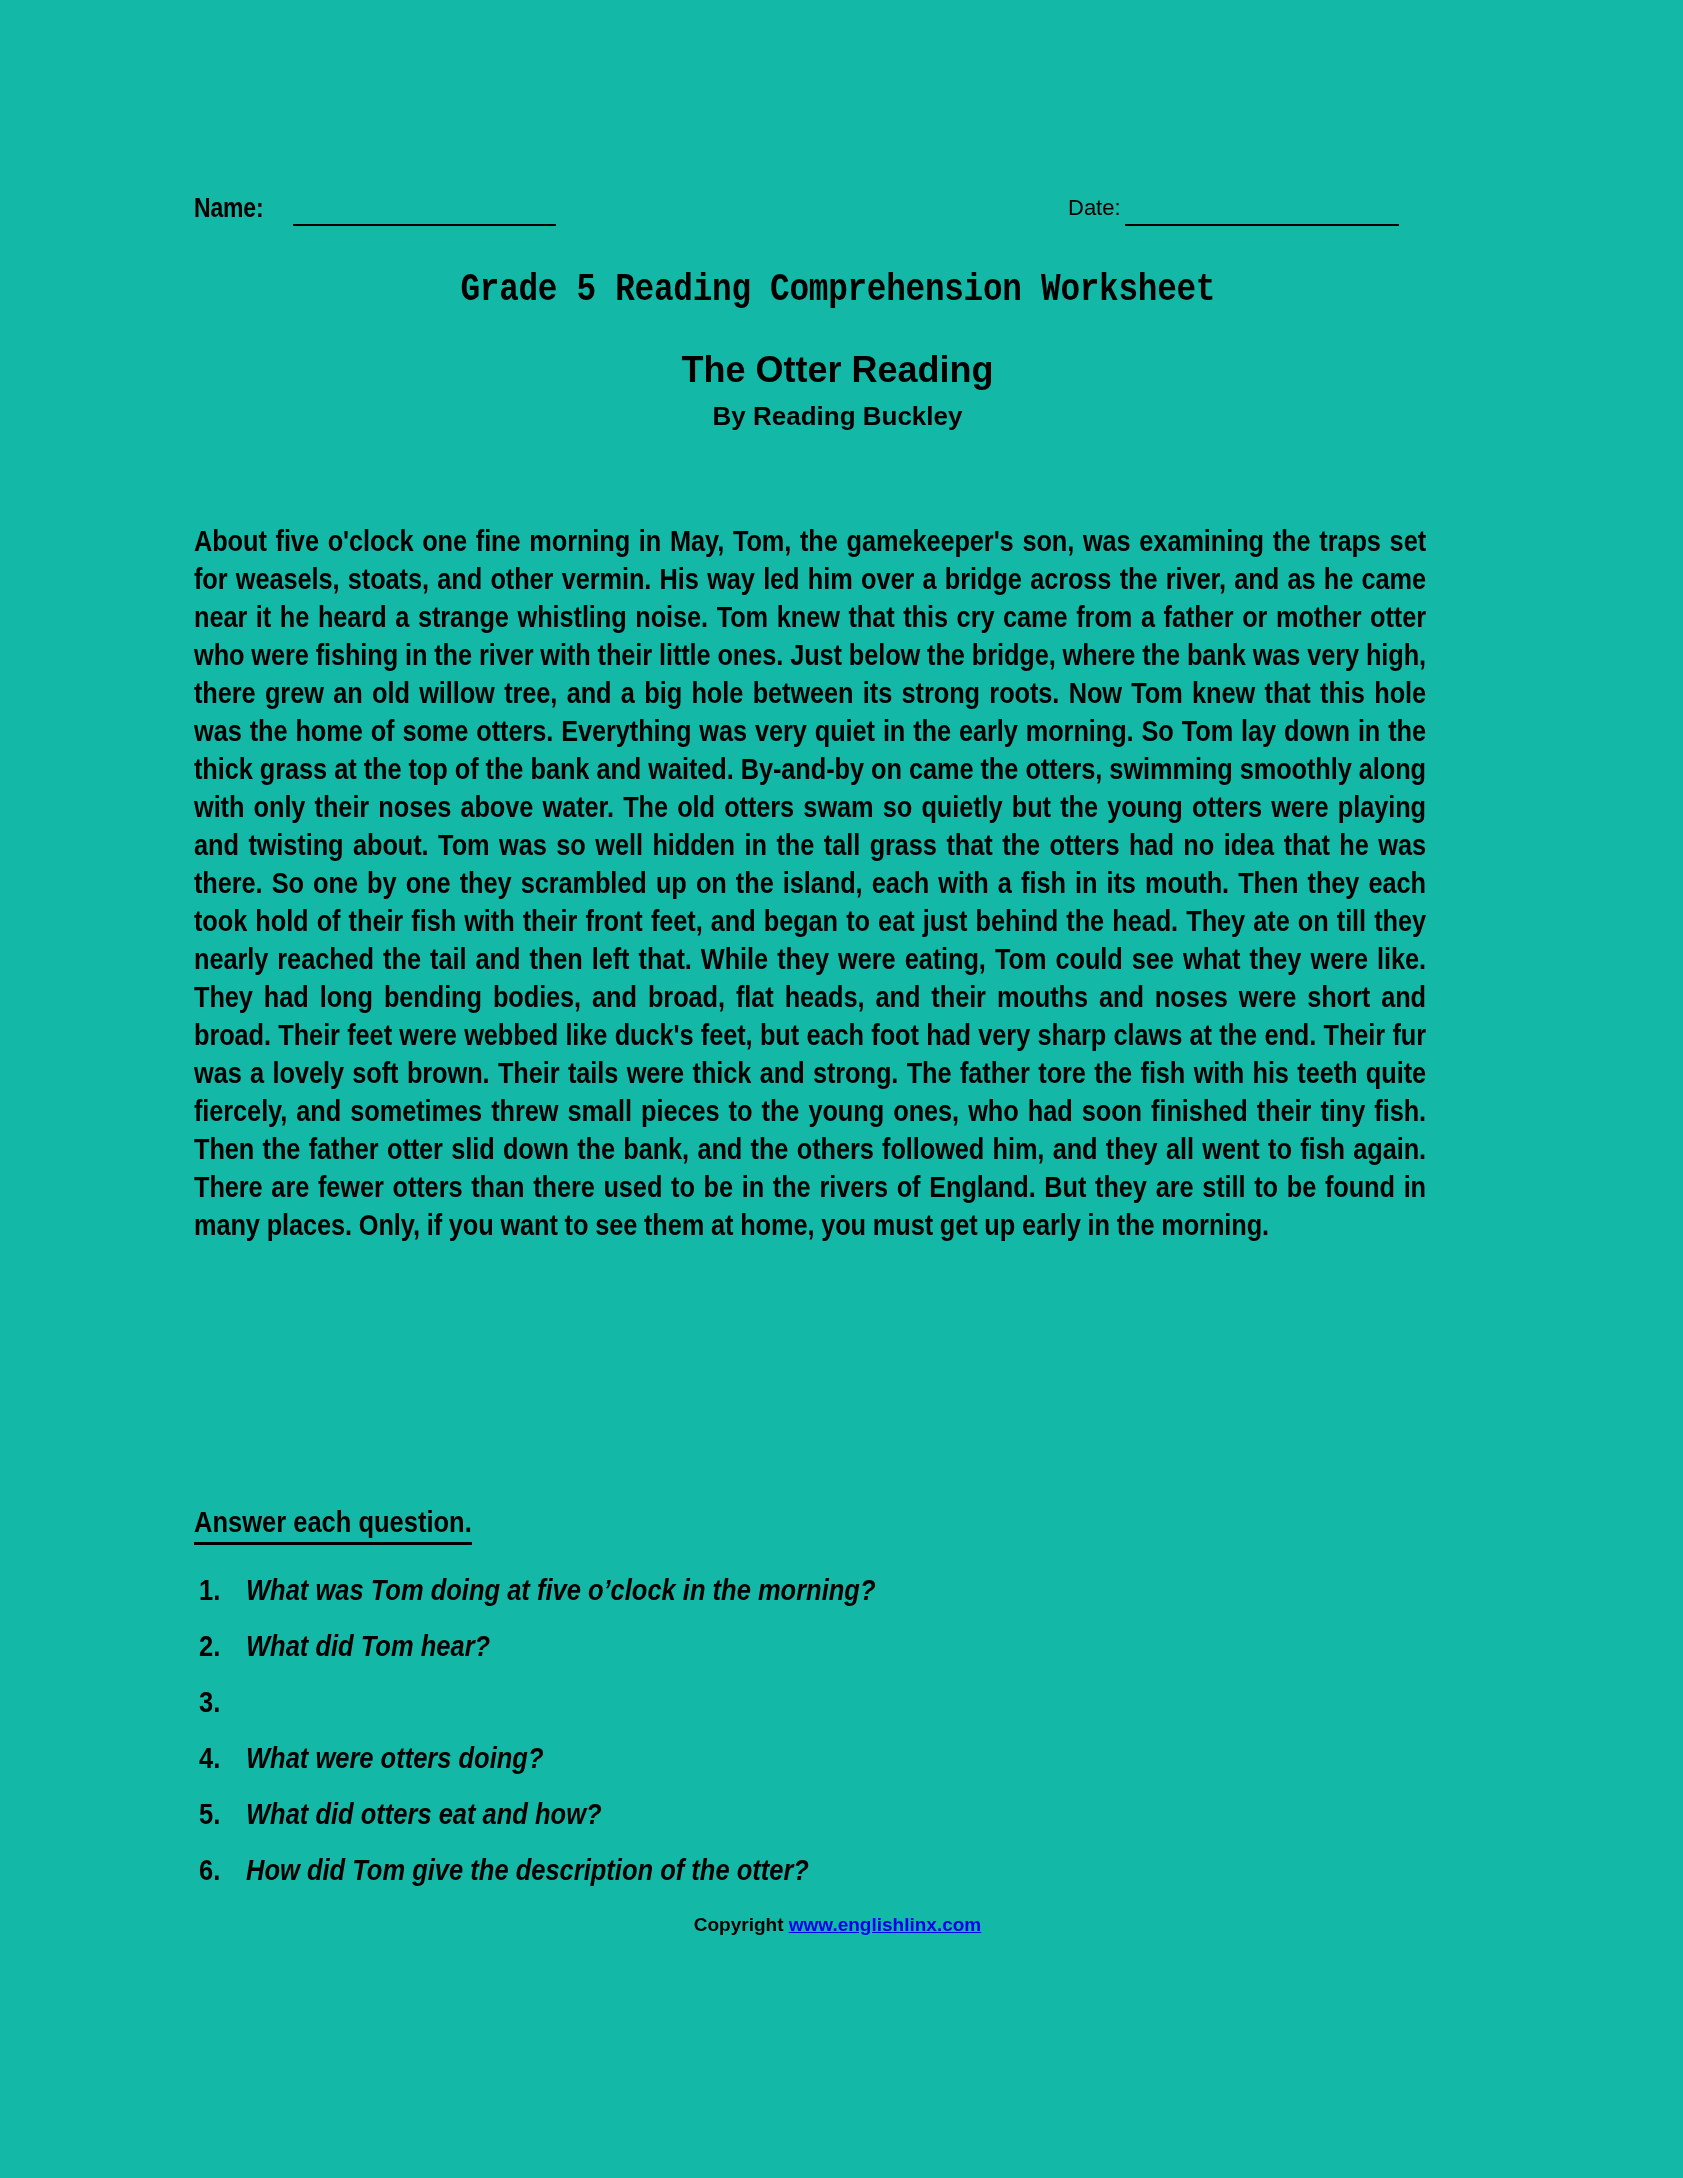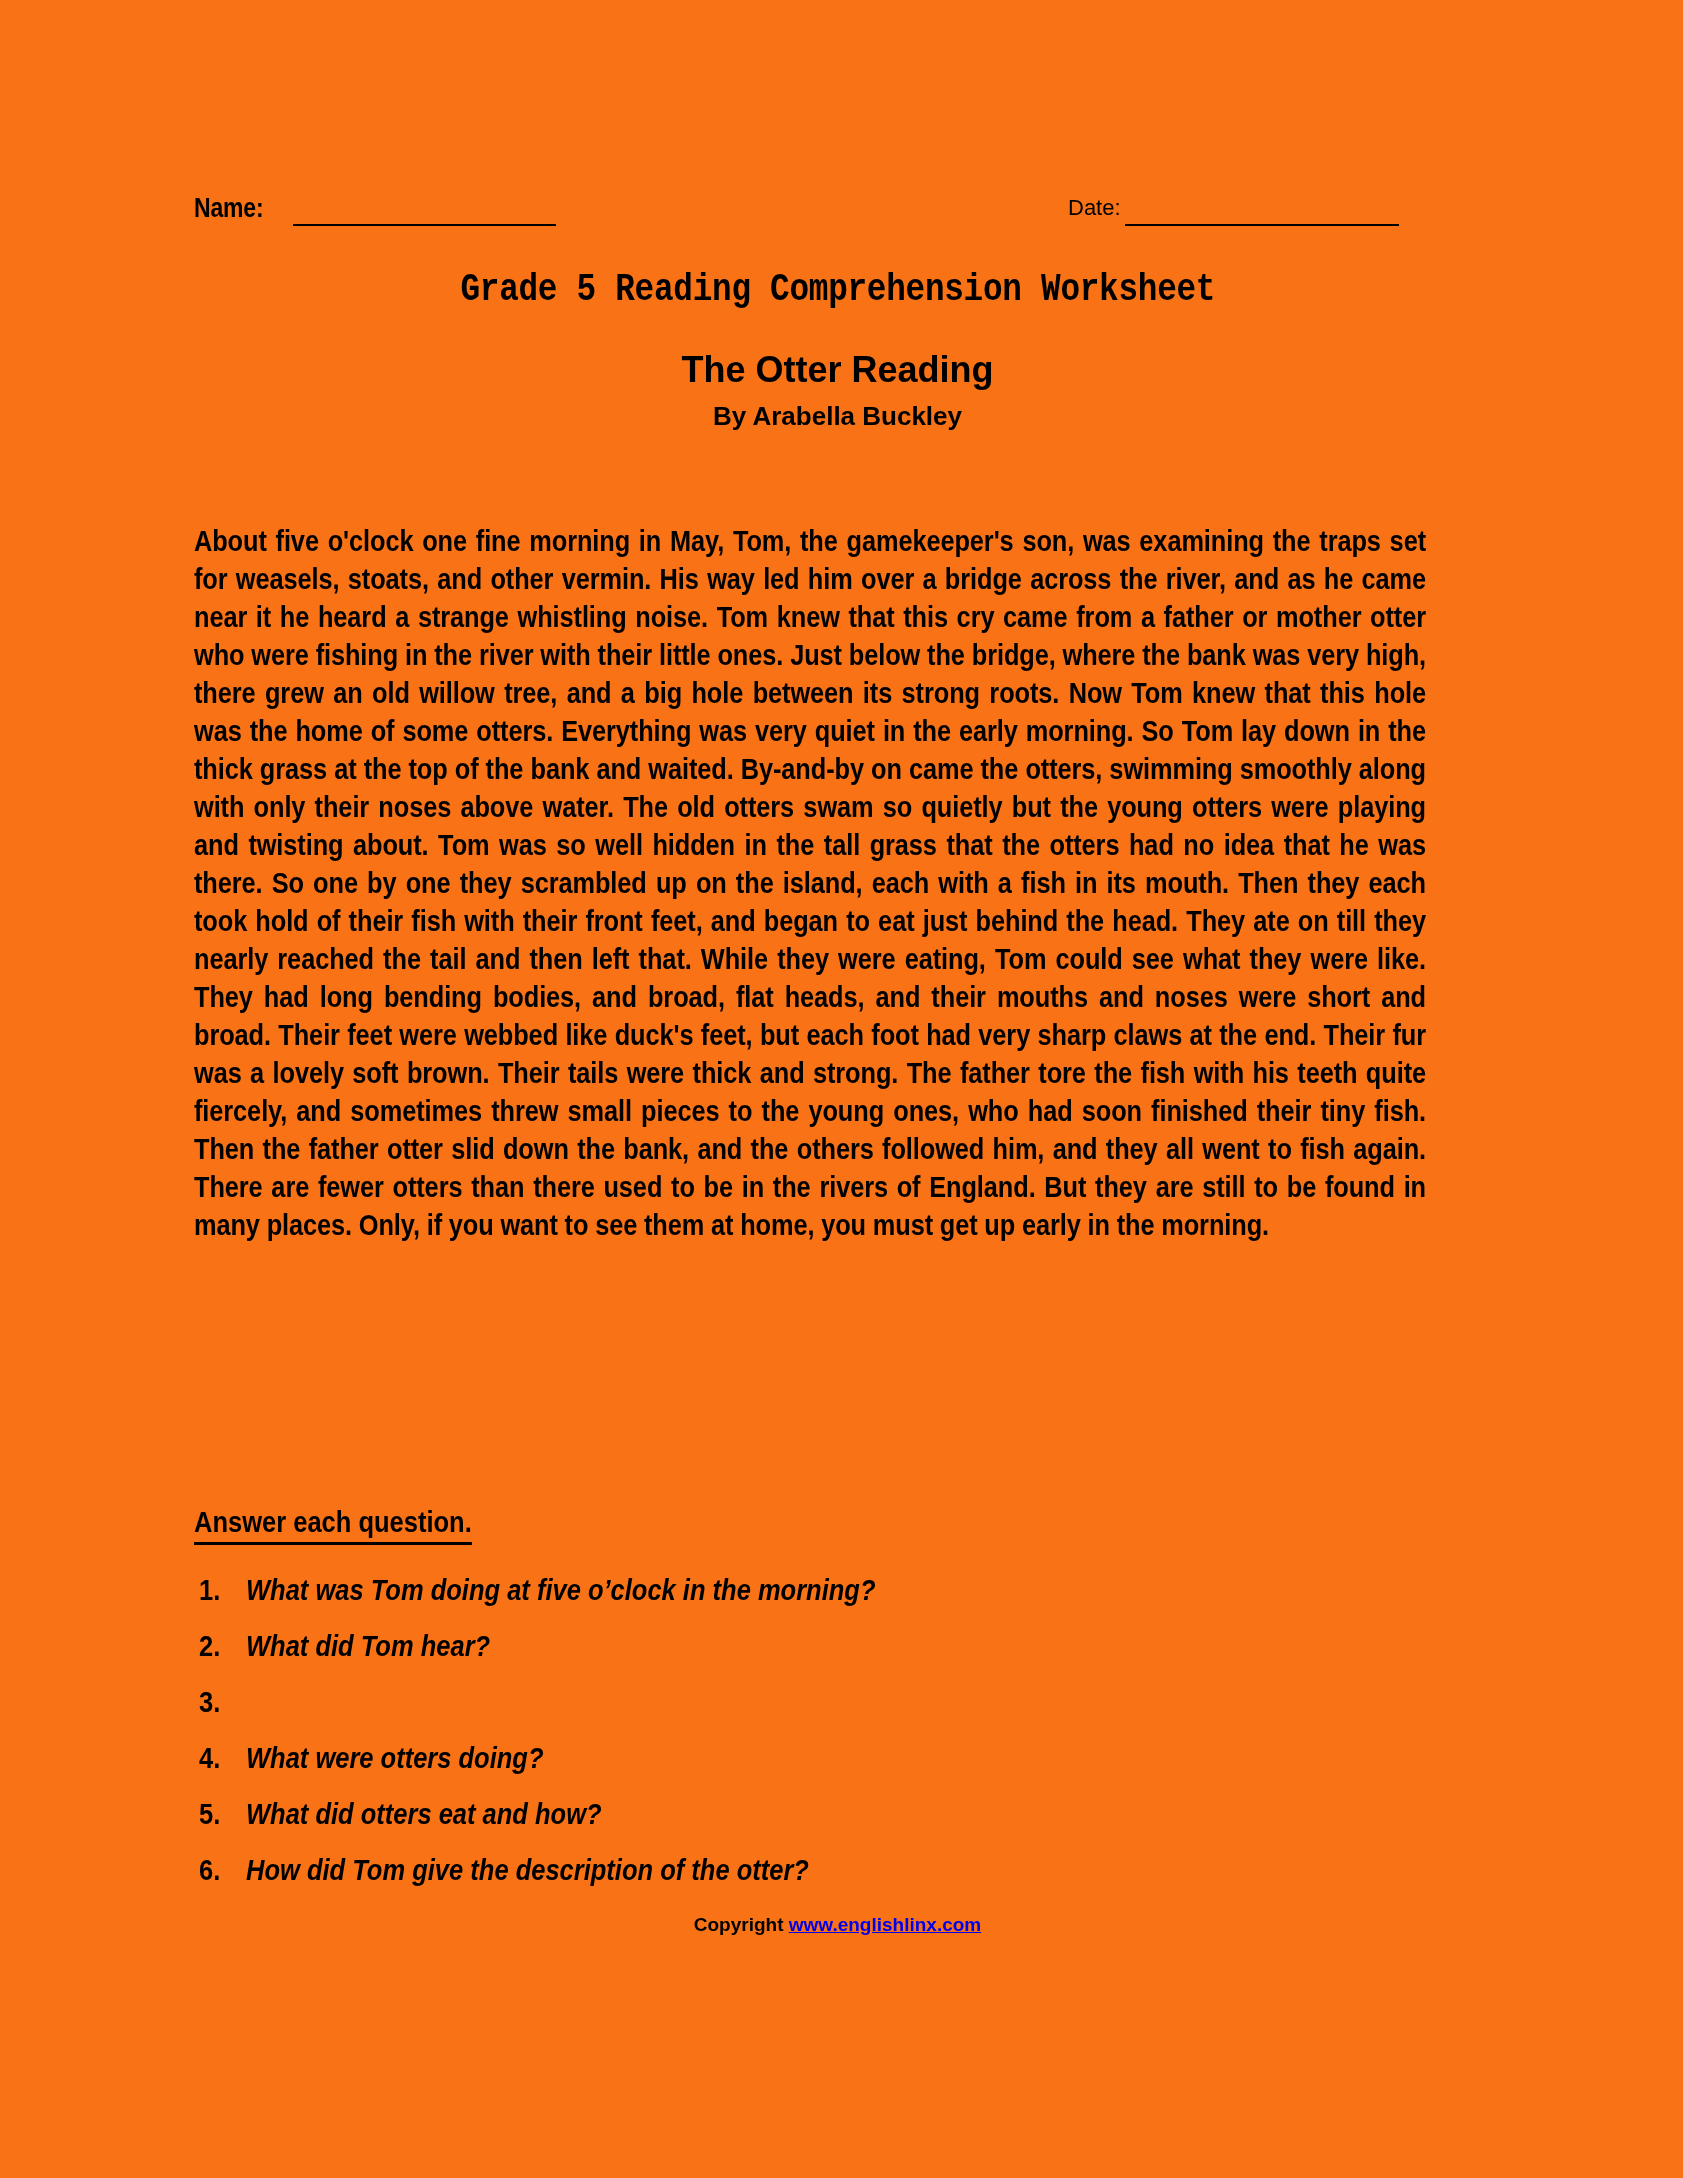--- a/index.html
+++ b/index.html
@@ -4,21 +4,21 @@
 <style>
   html, body {
     margin: 0;
     padding: 0;
     background: #ffffff;
   }
   .page {
     position: relative;
     width: 1683px;
     height: 2178px;
-    background: #f97316;
+    background: #14b8a6;
     margin: 0 auto;
     overflow: hidden;
     font-family: "Liberation Sans", "DejaVu Sans", sans-serif;
     color: #000000;
   }
   .sheet {
     position: absolute;
     left: 194px;
     top: 0;
     width: 1287px;
@@ -211,21 +211,21 @@
       <div class="nd-label-narrow" id="name-label">Name:</div>
       <div class="nd-rule" id="name-rule"></div>
       <div class="nd-label-wide" id="date-label">Date:</div>
       <div class="nd-rule" id="date-rule"></div>
     </div>
 
     <div class="title-main">
       <span>Grade 5 Reading Comprehension Worksheet</span>
     </div>
     <div class="title-story">The Otter Reading</div>
-    <div class="title-author">By Arabella Buckley</div>
+    <div class="title-author">By Reading Buckley</div>
 
 
     <div class="story narrow-bold">About five o'clock one fine morning in May, Tom, the gamekeeper's son, was examining the traps set for weasels, stoats, and other vermin. His way led him over a bridge across the river, and as he came near it he heard a strange whistling noise. Tom knew that this cry came from a father or mother otter who were fishing in the river with their little ones. Just below the bridge, where the bank was very high, there grew an old willow tree, and a big hole between its strong roots. Now Tom knew that this hole was the home of some otters. Everything was very quiet in the early morning. So Tom lay down in the thick grass at the top of the bank and waited. By-and-by on came the otters, swimming smoothly along with only their noses above water. The old otters swam so quietly but the young otters were playing and twisting about. Tom was so well hidden in the tall grass that the otters had no idea that he was there. So one by one they scrambled up on the island, each with a fish in its mouth. Then they each took hold of their fish with their front feet, and began to eat just behind the head. They ate on till they nearly reached the tail and then left that. While they were eating, Tom could see what they were like. They had long bending bodies, and broad, flat heads, and their mouths and noses were short and broad. Their feet were webbed like duck's feet, but each foot had very sharp claws at the end. Their fur was a lovely soft brown. Their tails were thick and strong. The father tore the fish with his teeth quite fiercely, and sometimes threw small pieces to the young ones, who had soon finished their tiny fish. Then the father otter slid down the bank, and the others followed him, and they all went to fish again. There are fewer otters than there used to be in the rivers of England. But they are still to be found in many places. Only, if you want to see them at home, you must get up early in the morning.</div>
 
     <div class="answer-heading narrow-bold">
       <span>Answer each question.</span>
     </div>
 
     <div class="questions narrow-bold">
       <div class="q-row">

